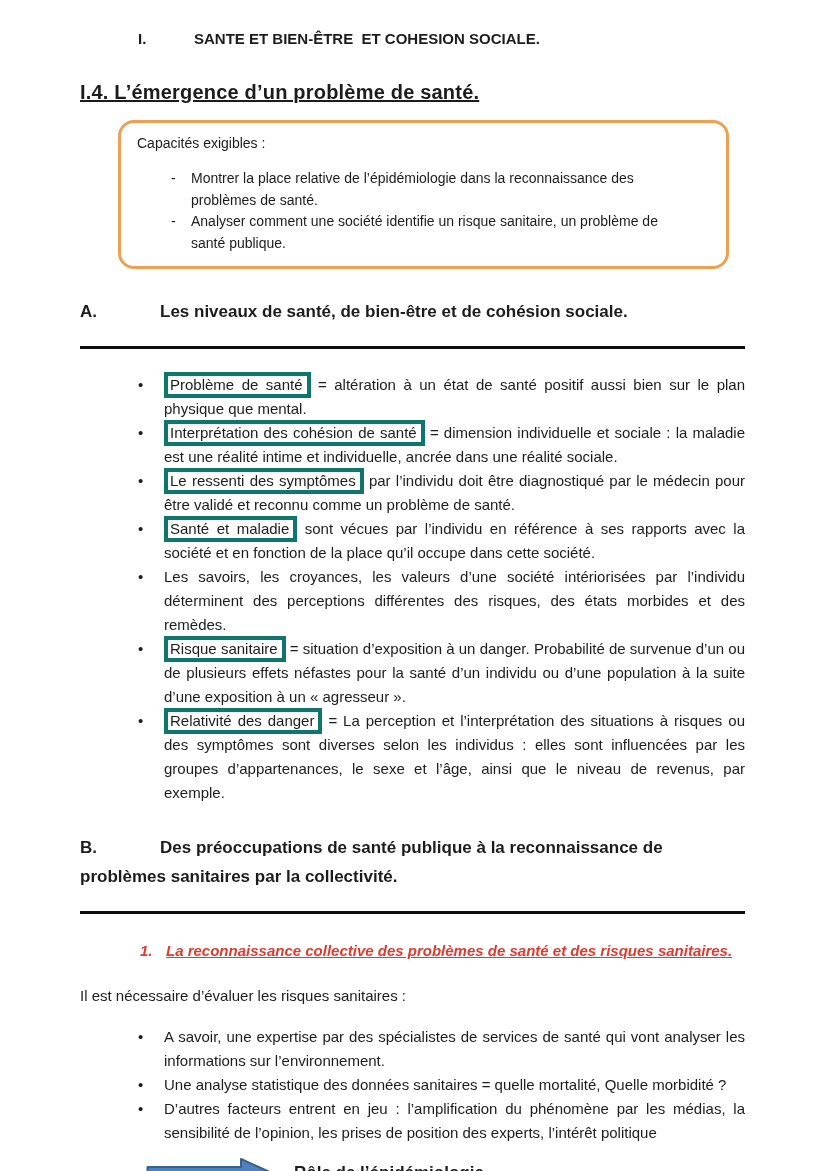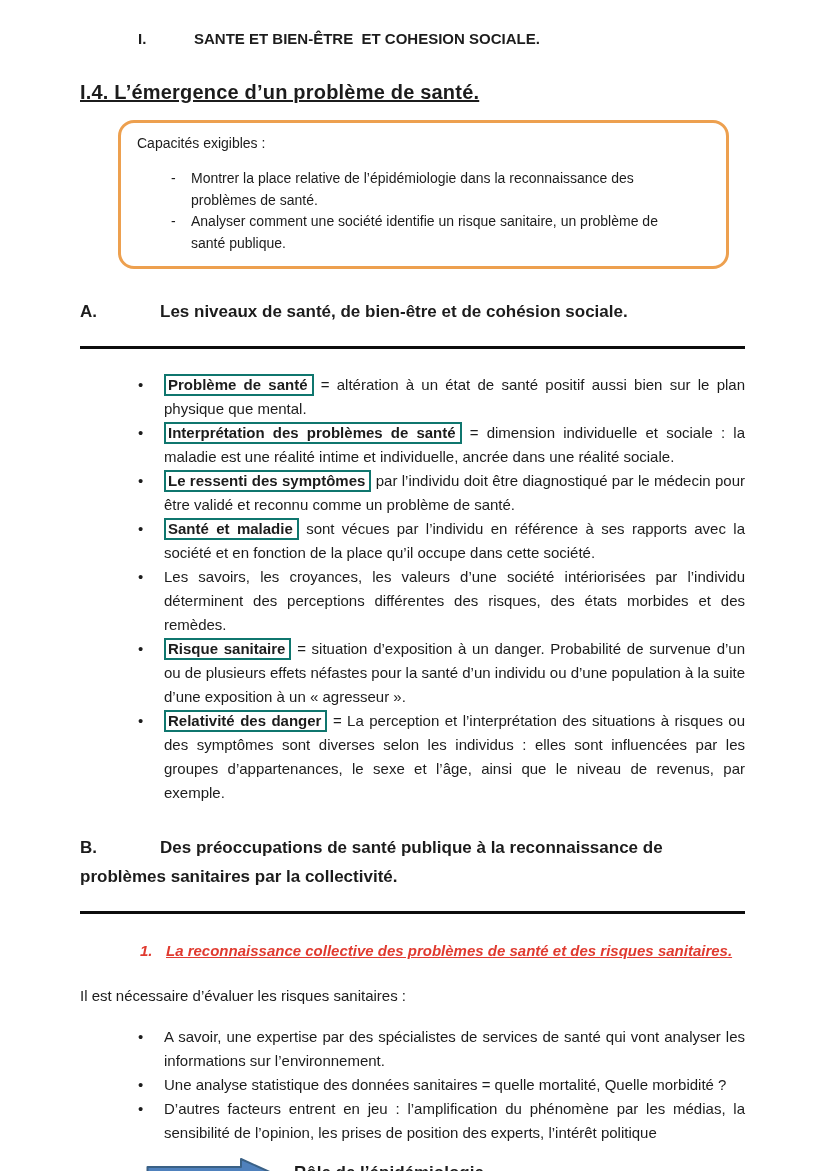--- a/index.html
+++ b/index.html
@@ -58,22 +58,22 @@
     position: relative; padding-left: 32px;
     font-size: 15px; line-height: 24px;
     text-align: justify;
   }
   ul.bullets li::before {
     content: "\2022";
     position: absolute; left: 6px;
     font-size: 15px;
   }
   .term {
-    font-weight: bold;
-    border: 2px solid #0f766e;
+    font-weight: normal;
+    border: 4px solid #0f766e;
     padding: 0 4px 1px 2px;
   }
   .term:empty { display: none; }
 
   
   .sub-heading {
     margin: 28px 0 0 60px;
     font-size: 15px; font-weight: bold; font-style: italic;
     color: var(--red, #e03a2f);
   }
@@ -110,21 +110,21 @@
   </div>
 
   <h3 class="section-heading"><span class="num">A.</span><span>Les niveaux de santé, de bien-être et de cohésion sociale.</span></h3>
 
   <ul class="bullets">
     <li>
       <span class="term">Problème de santé</span>
       <span class="rest">= altération à un état de santé positif aussi bien sur le plan physique que mental.</span>
     </li>
     <li>
-      <span class="term">Interprétation des problèmes de santé</span>
+      <span class="term">Interprétation des cohésion de santé</span>
       <span class="rest">= dimension individuelle et sociale : la maladie est une réalité intime et individuelle, ancrée dans une réalité sociale.</span>
     </li>
     <li>
       <span class="term">Le ressenti des symptômes</span>
       <span class="rest">par l’individu doit être diagnostiqué par le médecin pour être validé et reconnu comme un problème de santé.</span>
     </li>
     <li>
       <span class="term">Santé et maladie</span>
       <span class="rest">sont vécues par l’individu en référence à ses rapports avec la société et en fonction de la place qu’il occupe dans cette société.</span>
     </li>

